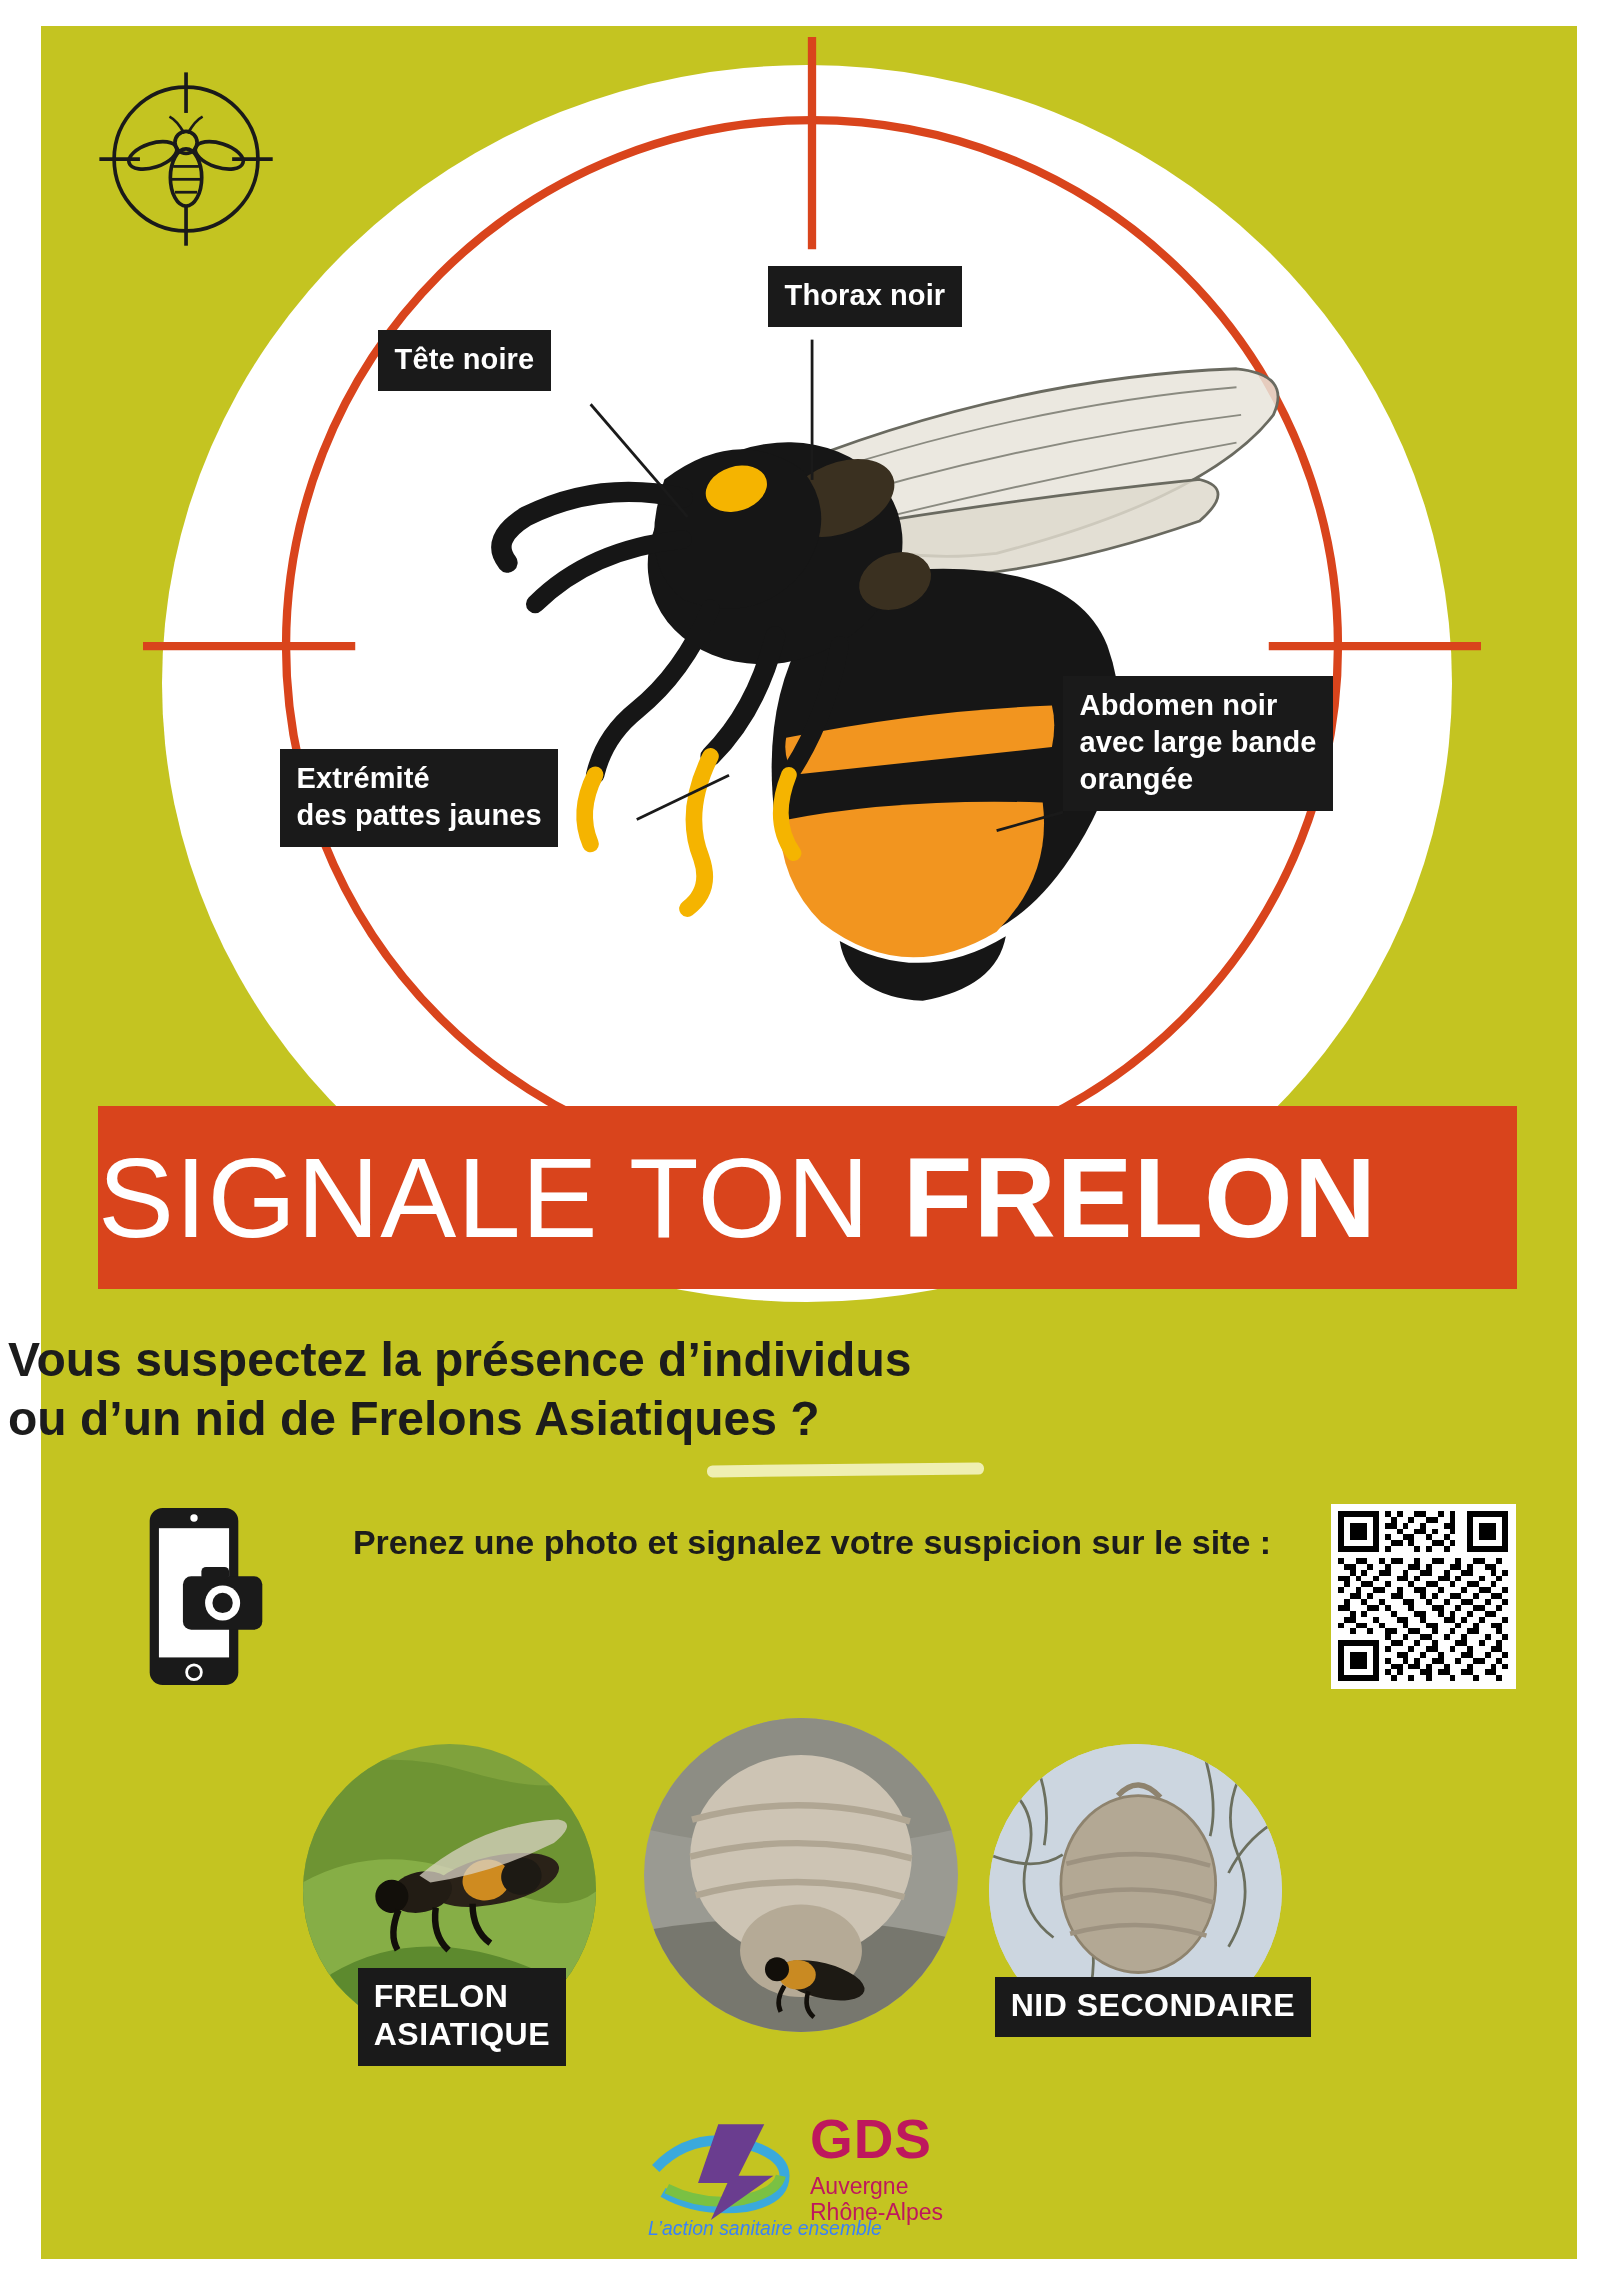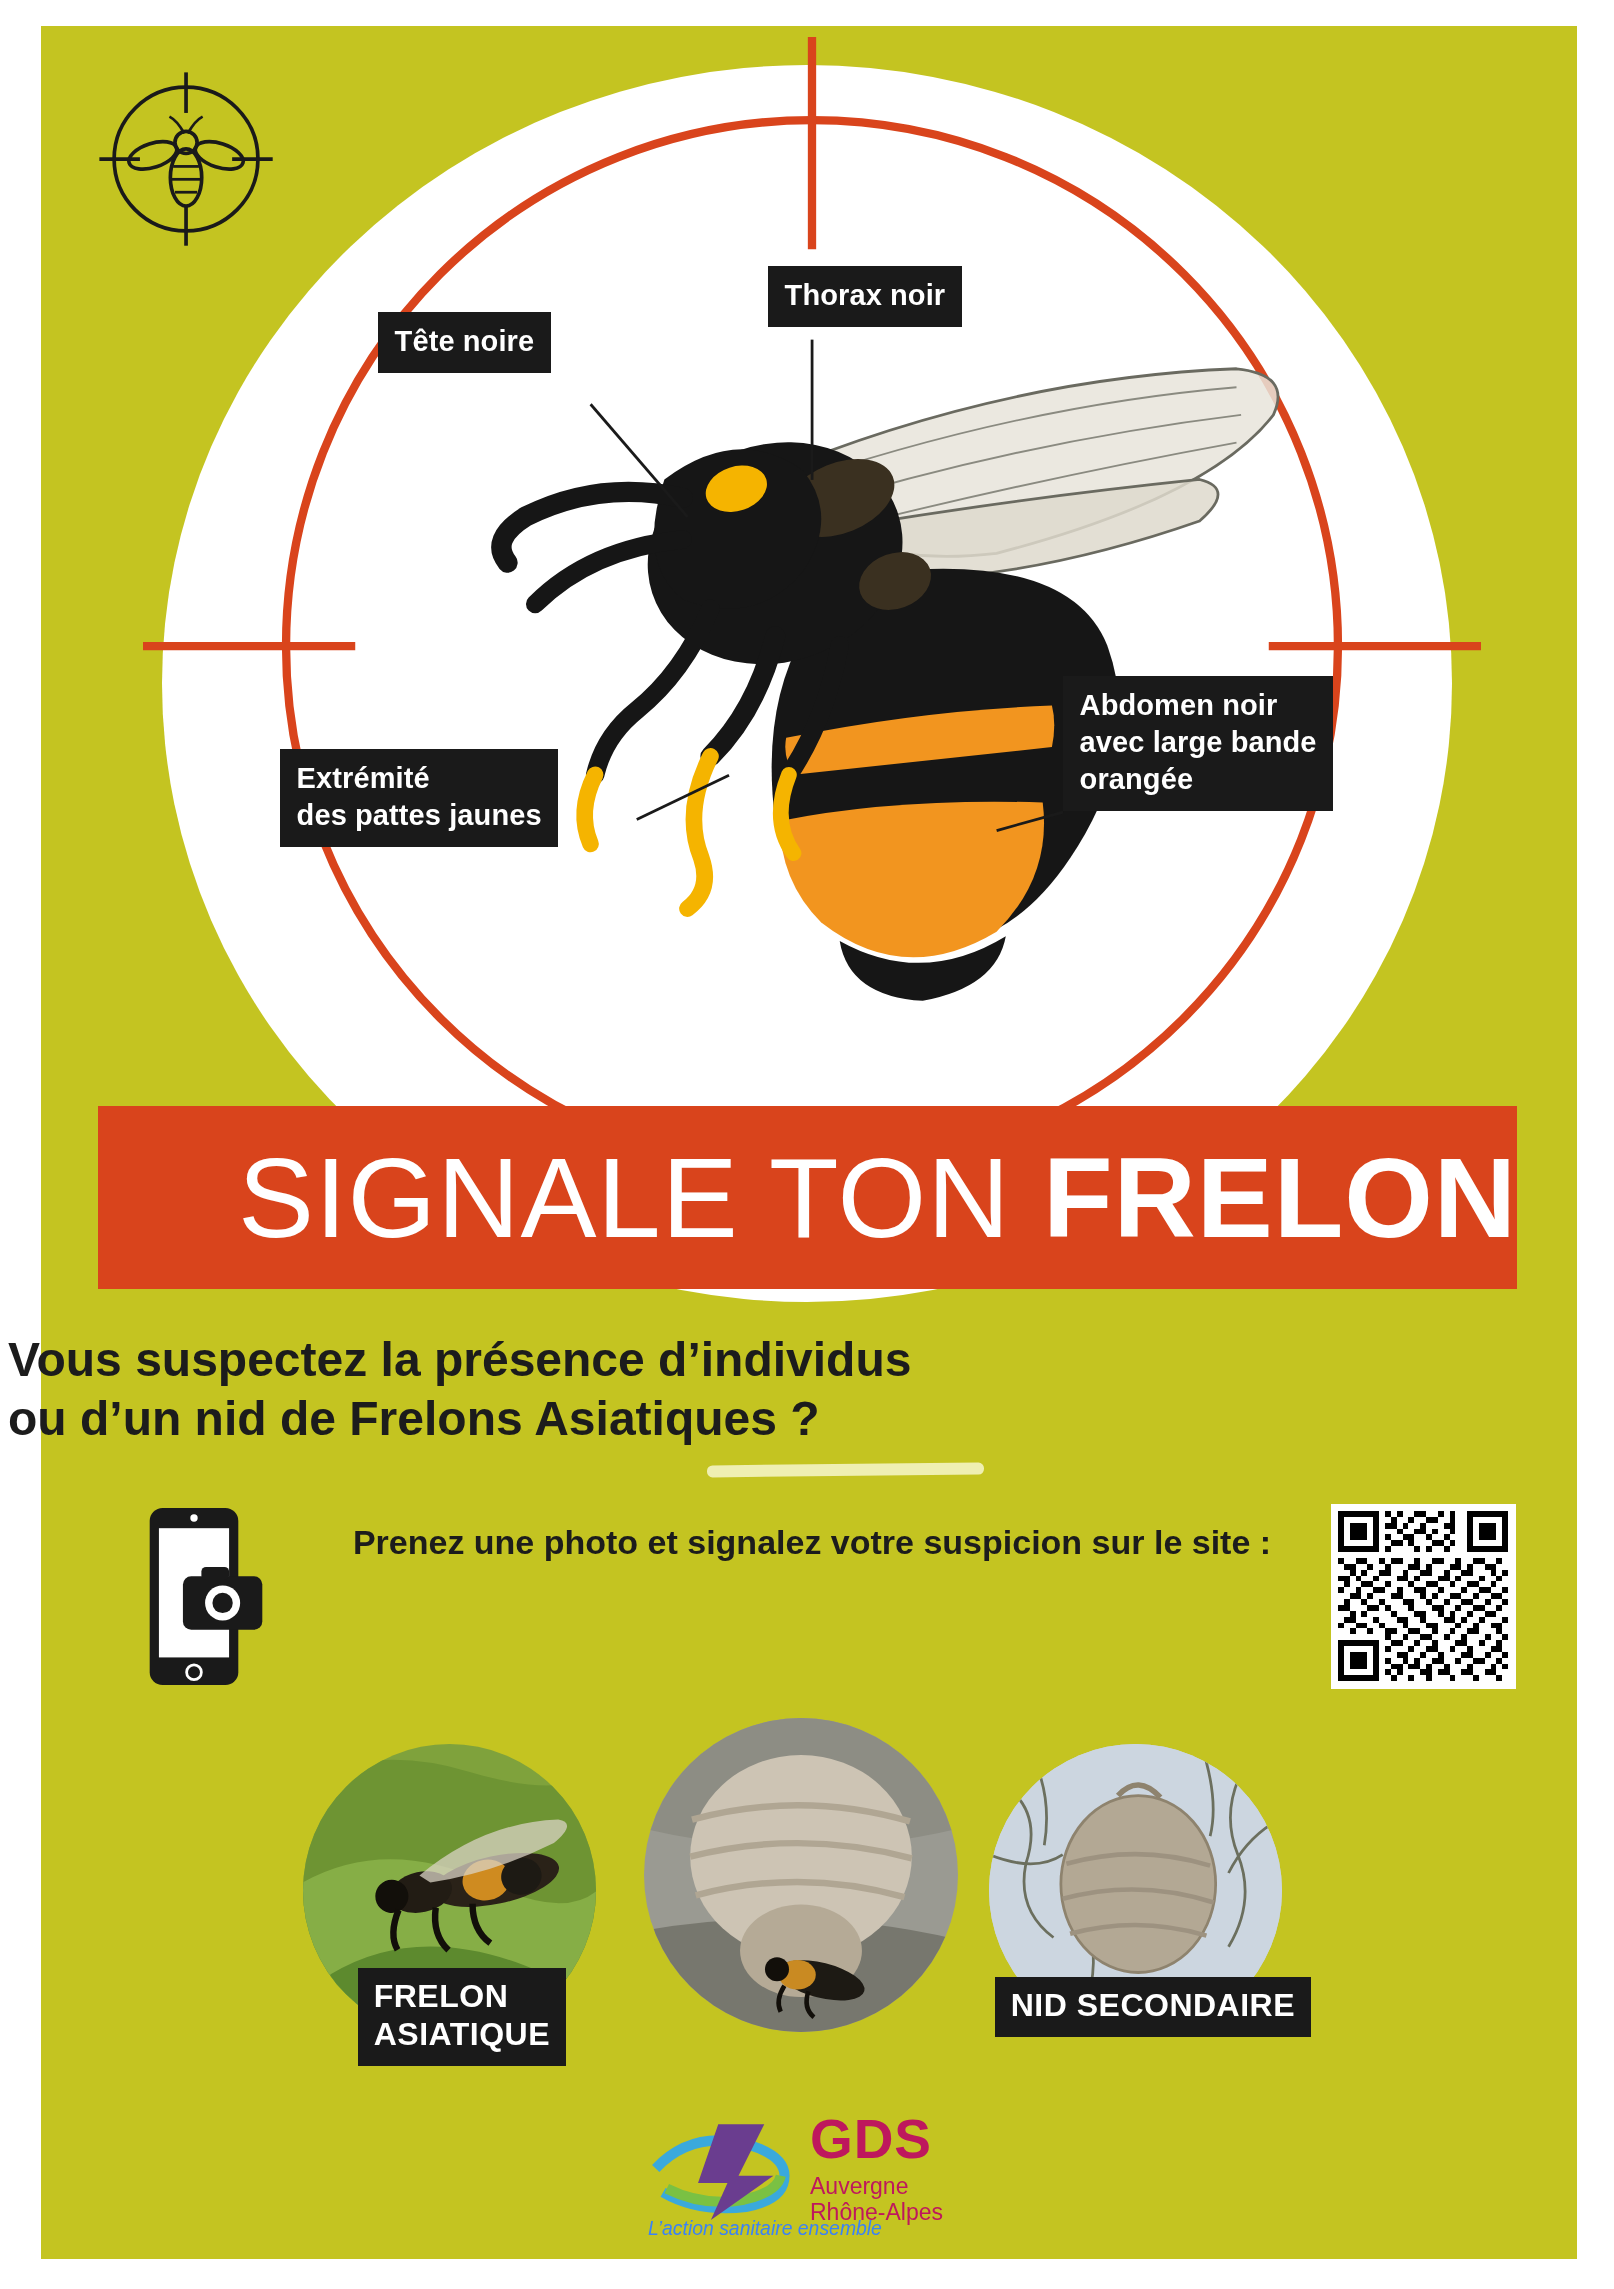--- a/index.html
+++ b/index.html
@@ -68,41 +68,41 @@
     position: absolute;
     background: #1a1a1a;
     color: #ffffff;
     font-weight: bold;
     font-size: 29px;
     line-height: 1.28;
     padding: 11px 16.6px 13px 16.6px;
     letter-spacing: 0.1px;
     white-space: pre-line;
   }
-  #label-tete { left: 378px; top: 312px; text-align: right; }
+  #label-tete { left: 378px; top: 330px; text-align: right; }
   #label-thorax { left: 768px; top: 266px; }
   #label-pattes { left: 280px; top: 749px; }
   #label-abdomen { left: 1063px; top: 676px; }
 
   .leader {
     position: absolute;
     pointer-events: none;
   }
 
   
   .title-band {
     position: absolute;
     left: 98px;
     top: 1106px;
     width: 1419px;
     height: 183px;
     background: #d9441c;
     display: flex;
     align-items: center;
-    justify-content: flex-end;
+    justify-content: flex-start;
   }
   .title-text {
     color: #ffffff;
     font-size: 114px;
     line-height: 1;
     letter-spacing: 0.9px;
     white-space: nowrap;
     font-weight: 300;
   }
   .title-text b {

